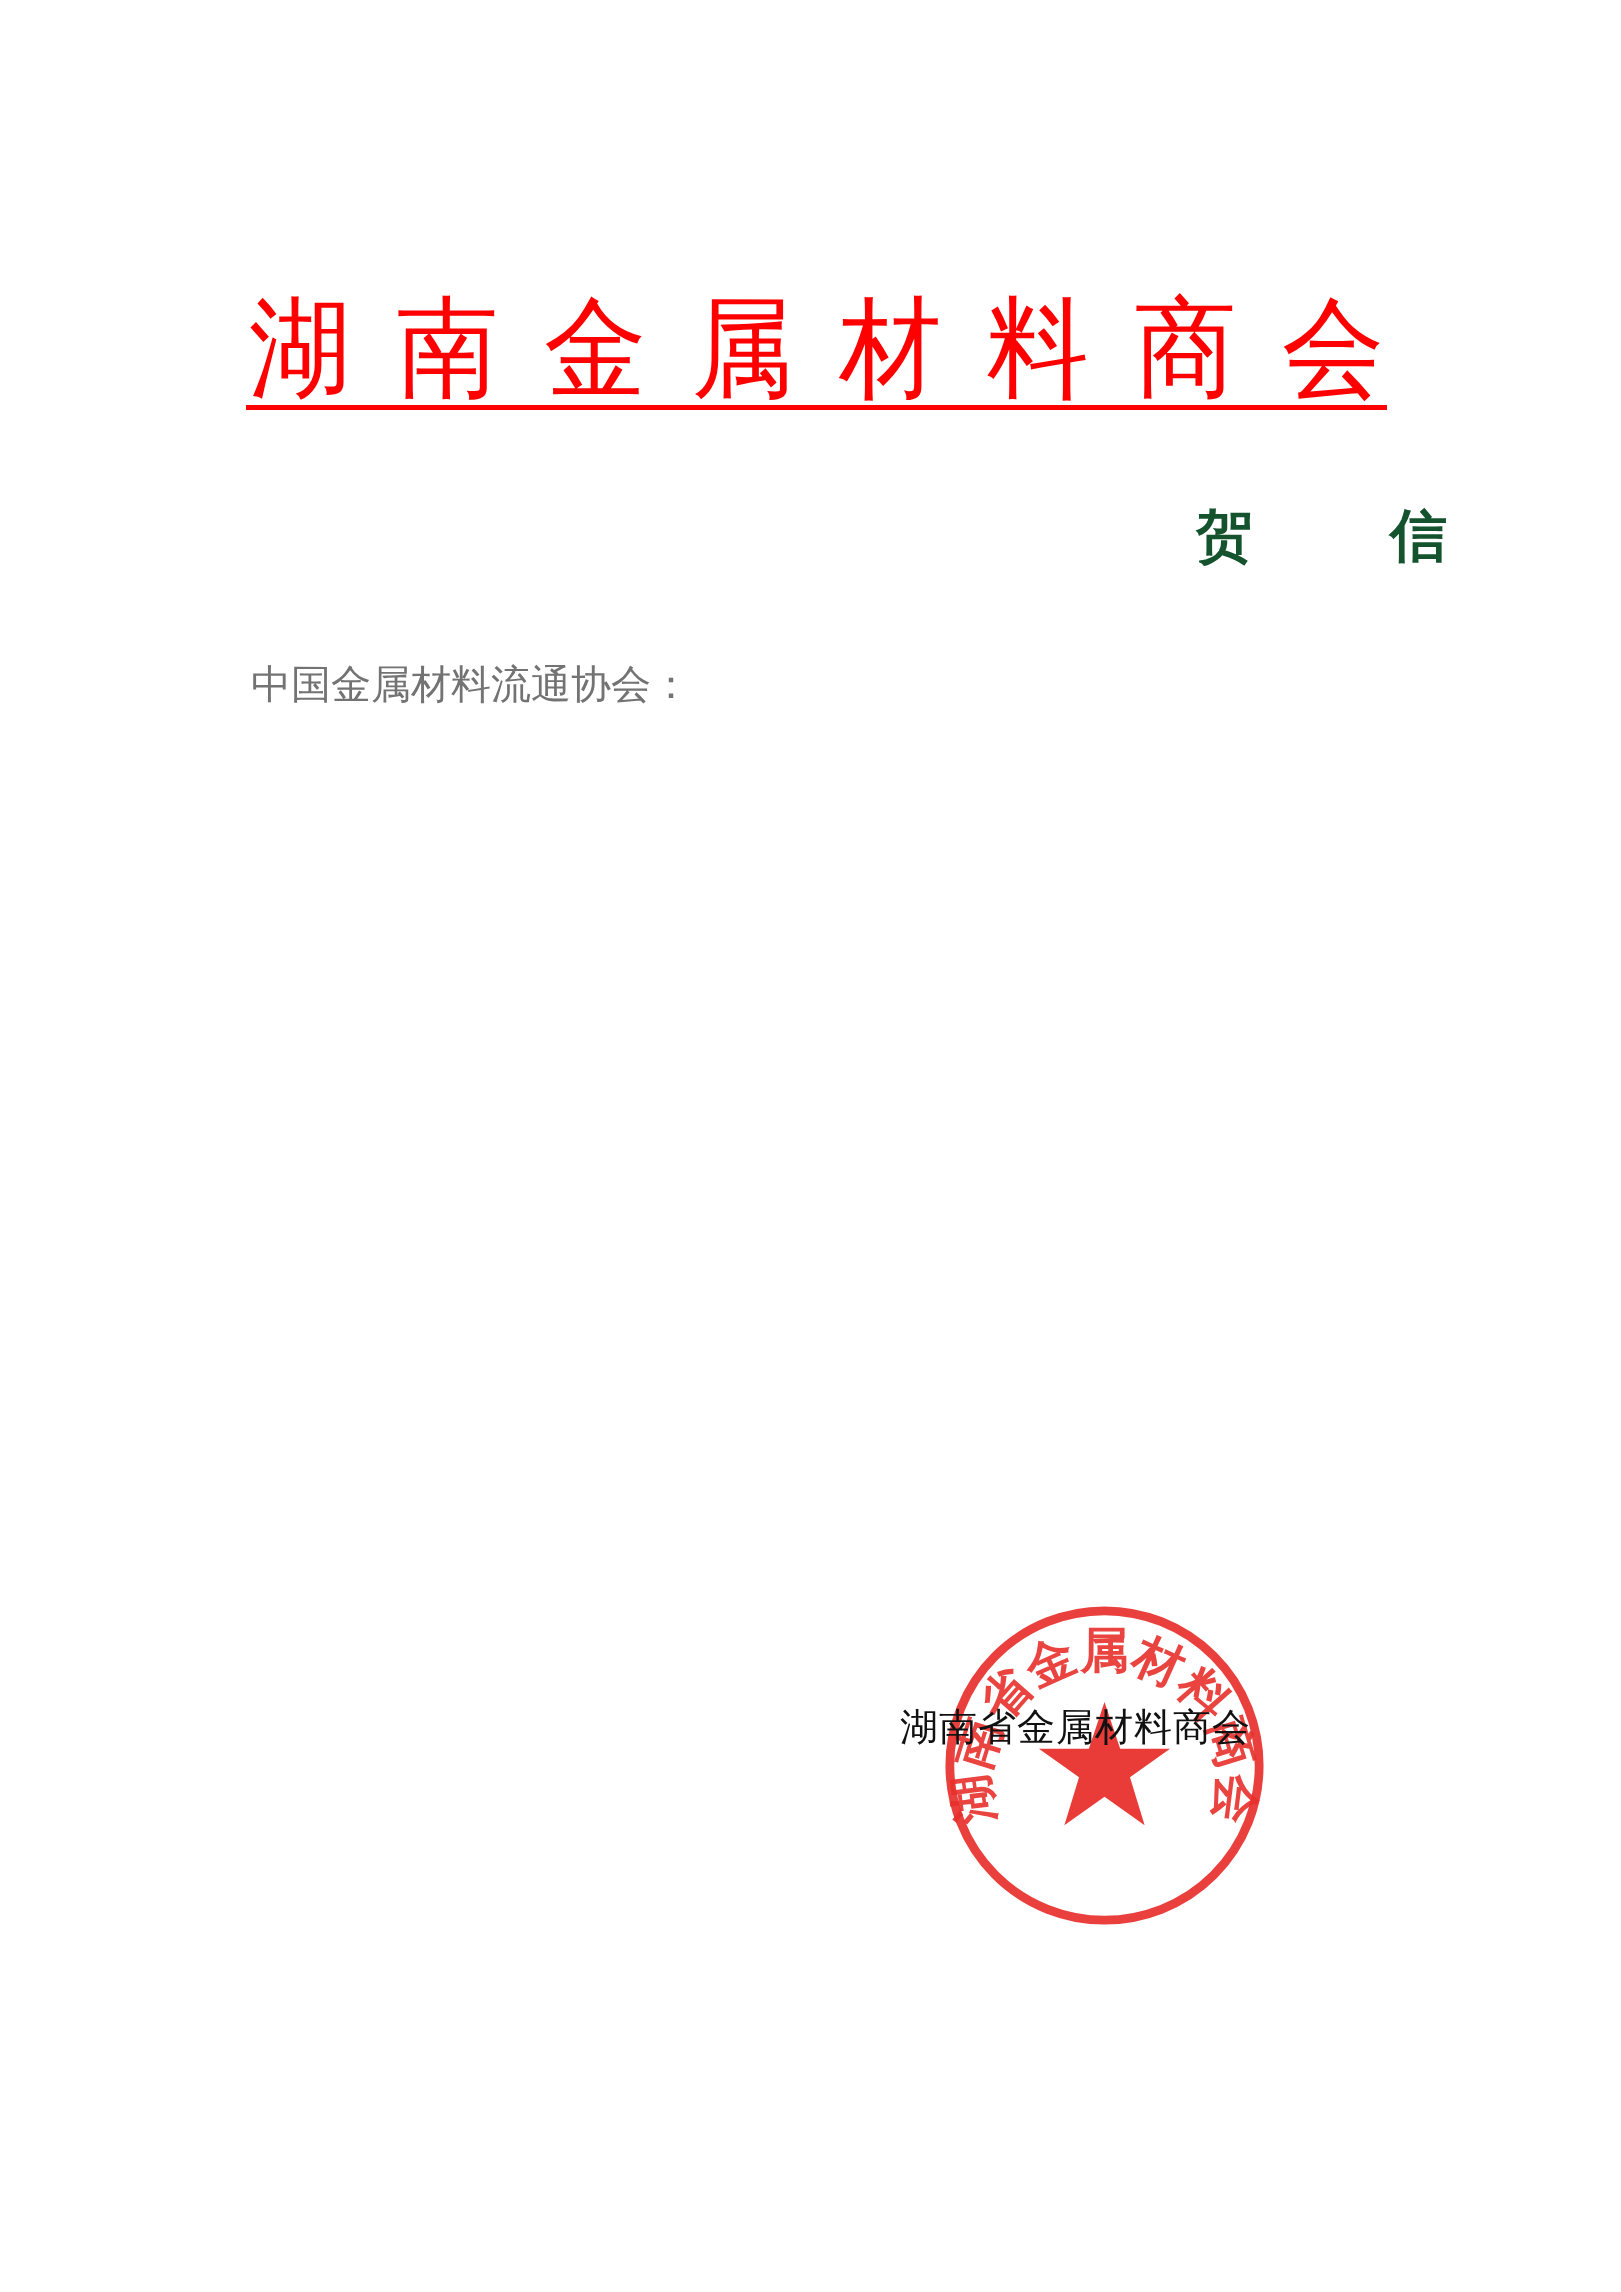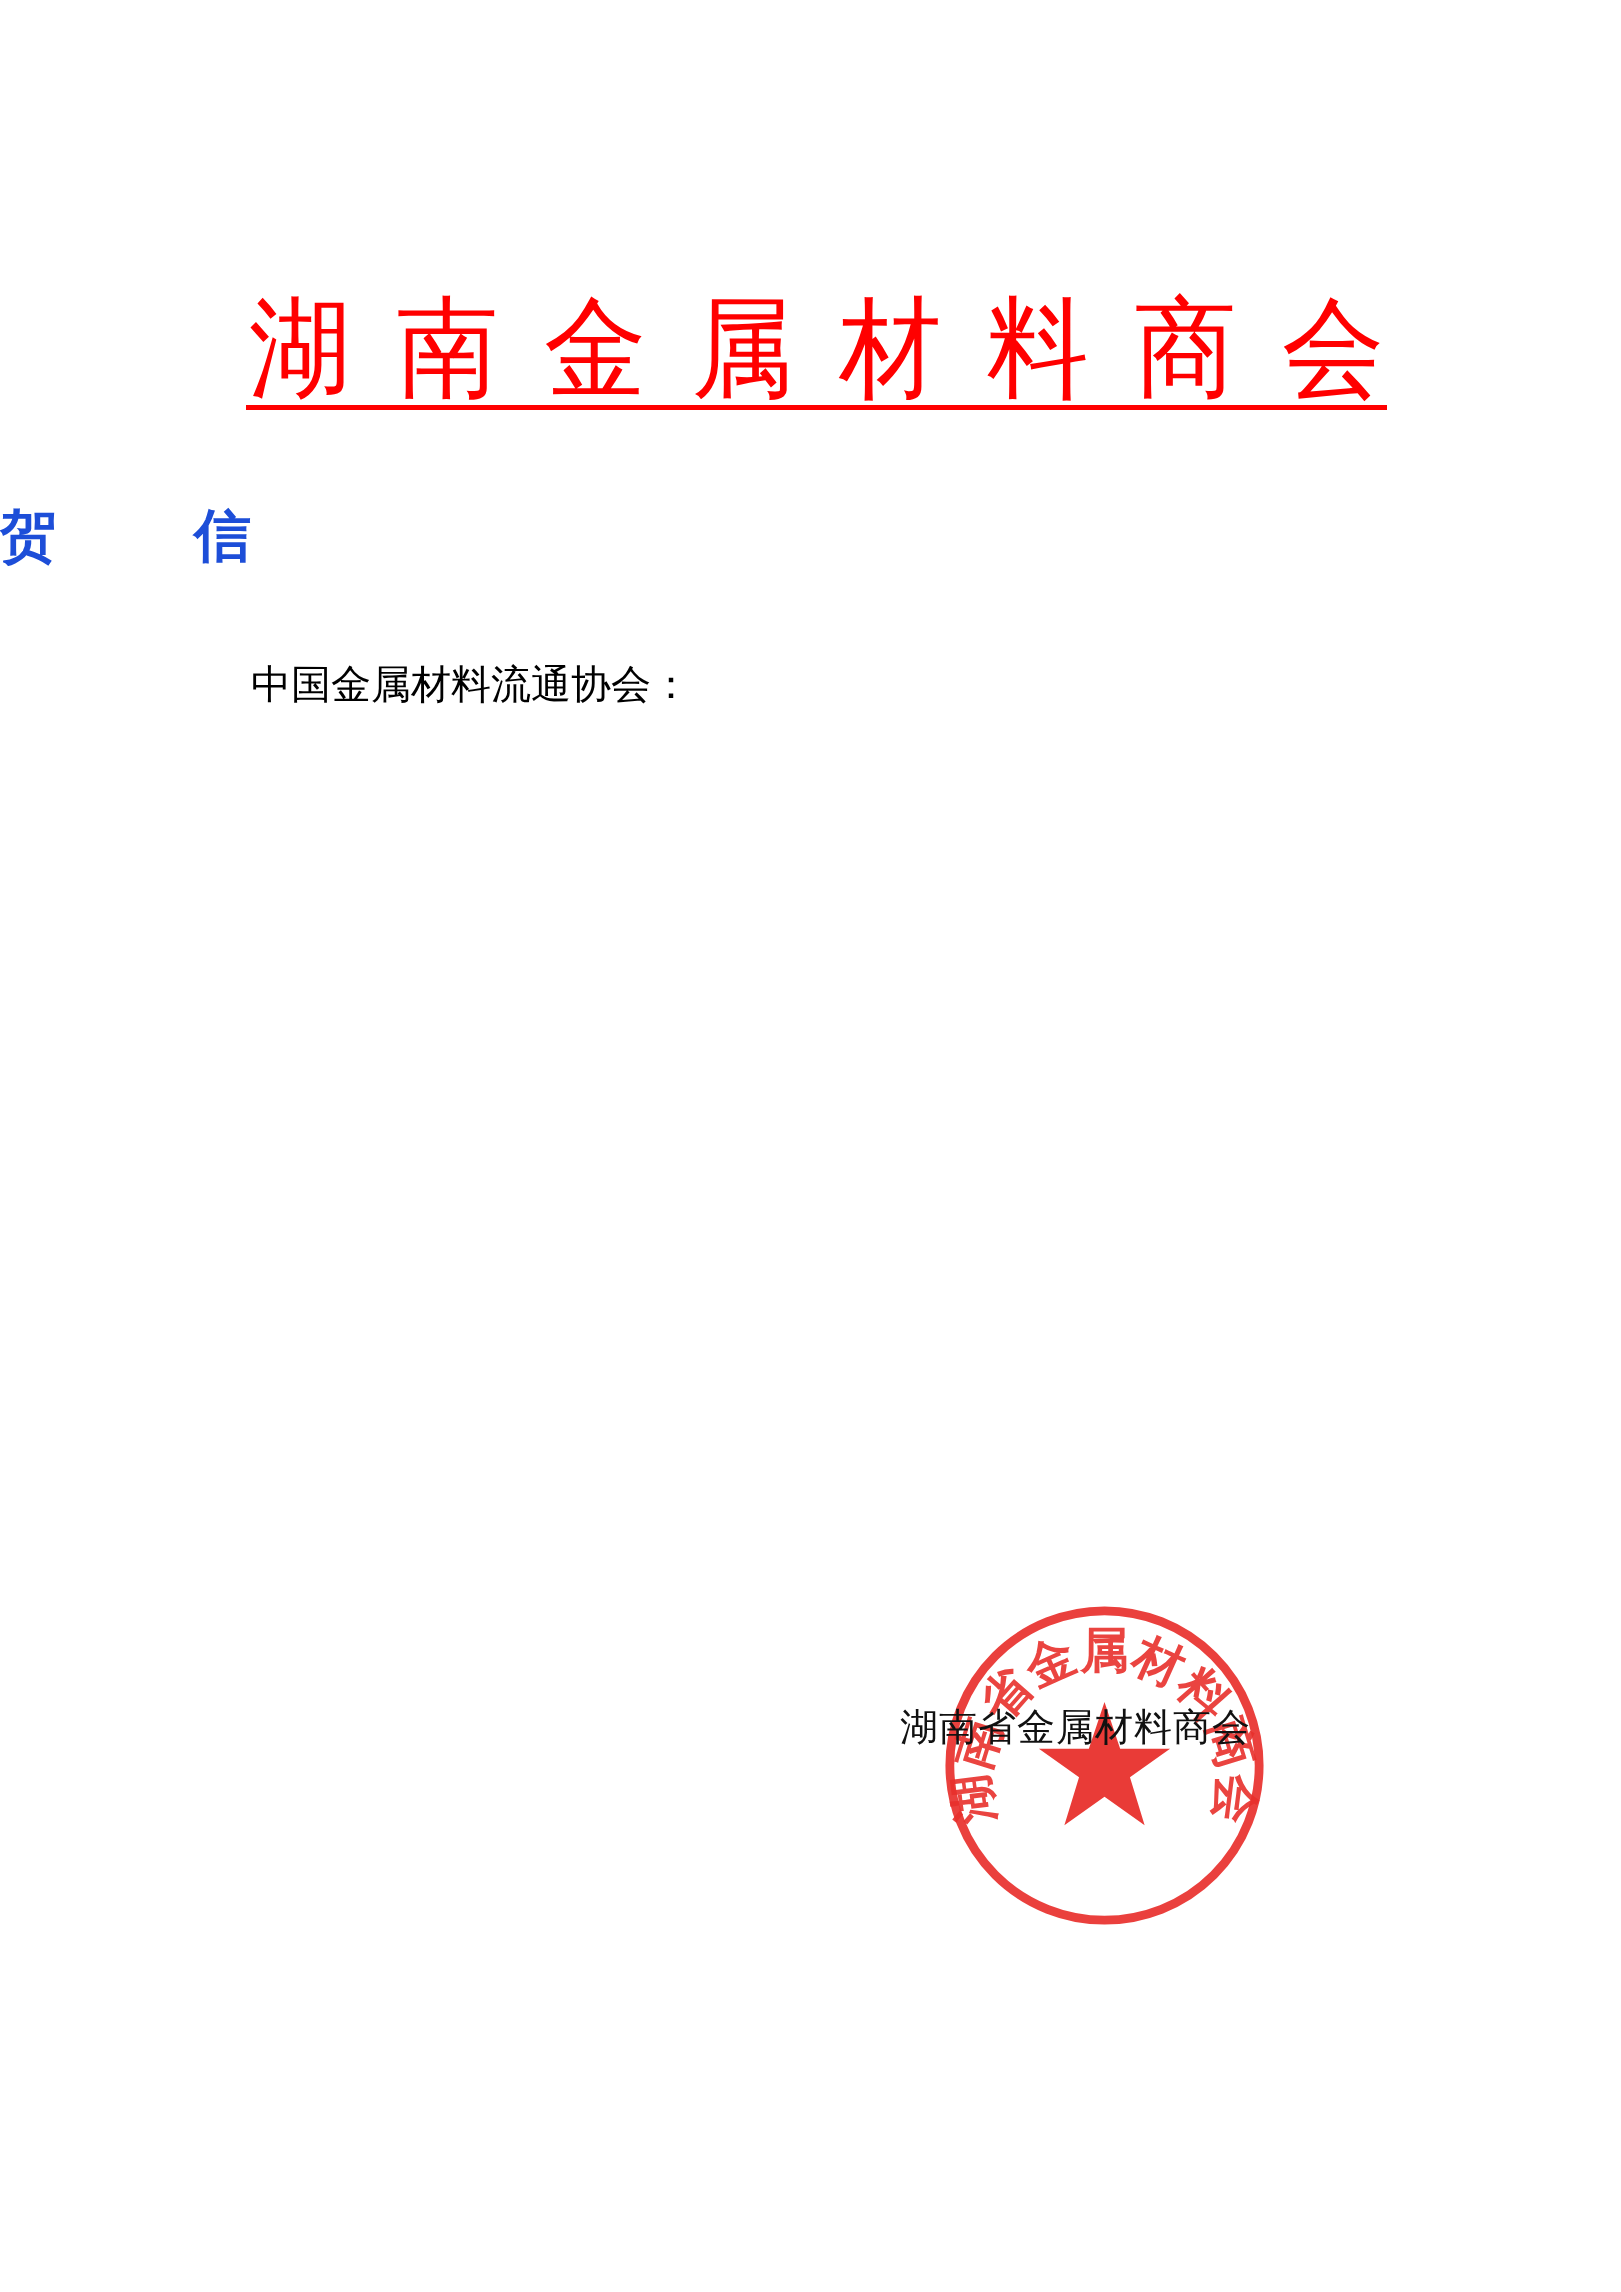--- a/index.html
+++ b/index.html
@@ -14,31 +14,31 @@
     letter-spacing: 0;
   }
   .org-title span { display: inline-block; width: 110px; text-align: center; transform: scaleY(1.08); }
 
   .red-rule {
     position: absolute; left: 246px; top: 405px; width: 1141px; height: 4.9px;
     background: #ff0000;
   }
 
   .doc-heading {
-    position: absolute; left: 0; top: 500px; width: 1447px; text-align: left;
+    position: absolute; left: 0; top: 500px; width: 1447px; text-align: right;
     font-family: "DejaVu Serif", "Liberation Serif", serif;
-    font-weight: bold; font-size: 57px; line-height: 69px; color: #1d4ed8;
+    font-weight: bold; font-size: 57px; line-height: 69px; color: #14532d;
   }
   .doc-heading .ch { display: inline-block; }
   .doc-heading .gap { display: inline-block; width: 137px; }
 
   .body-text {
     position: absolute; left: 251px; top: 651px; width: 1137px;
     font-family: "DejaVu Sans", "Liberation Sans", sans-serif;
-    font-size: 40px; line-height: 67px; color: #000000;
+    font-size: 40px; line-height: 67px; color: #737373;
     text-align: justify;
   }
   .body-text p { margin: 0; }
   .body-text .indent { text-indent: 82px; }
 
   .seal {
     position: absolute; left: 943px; top: 1604px; width: 323px; height: 323px;
   }
 
   .sig {

